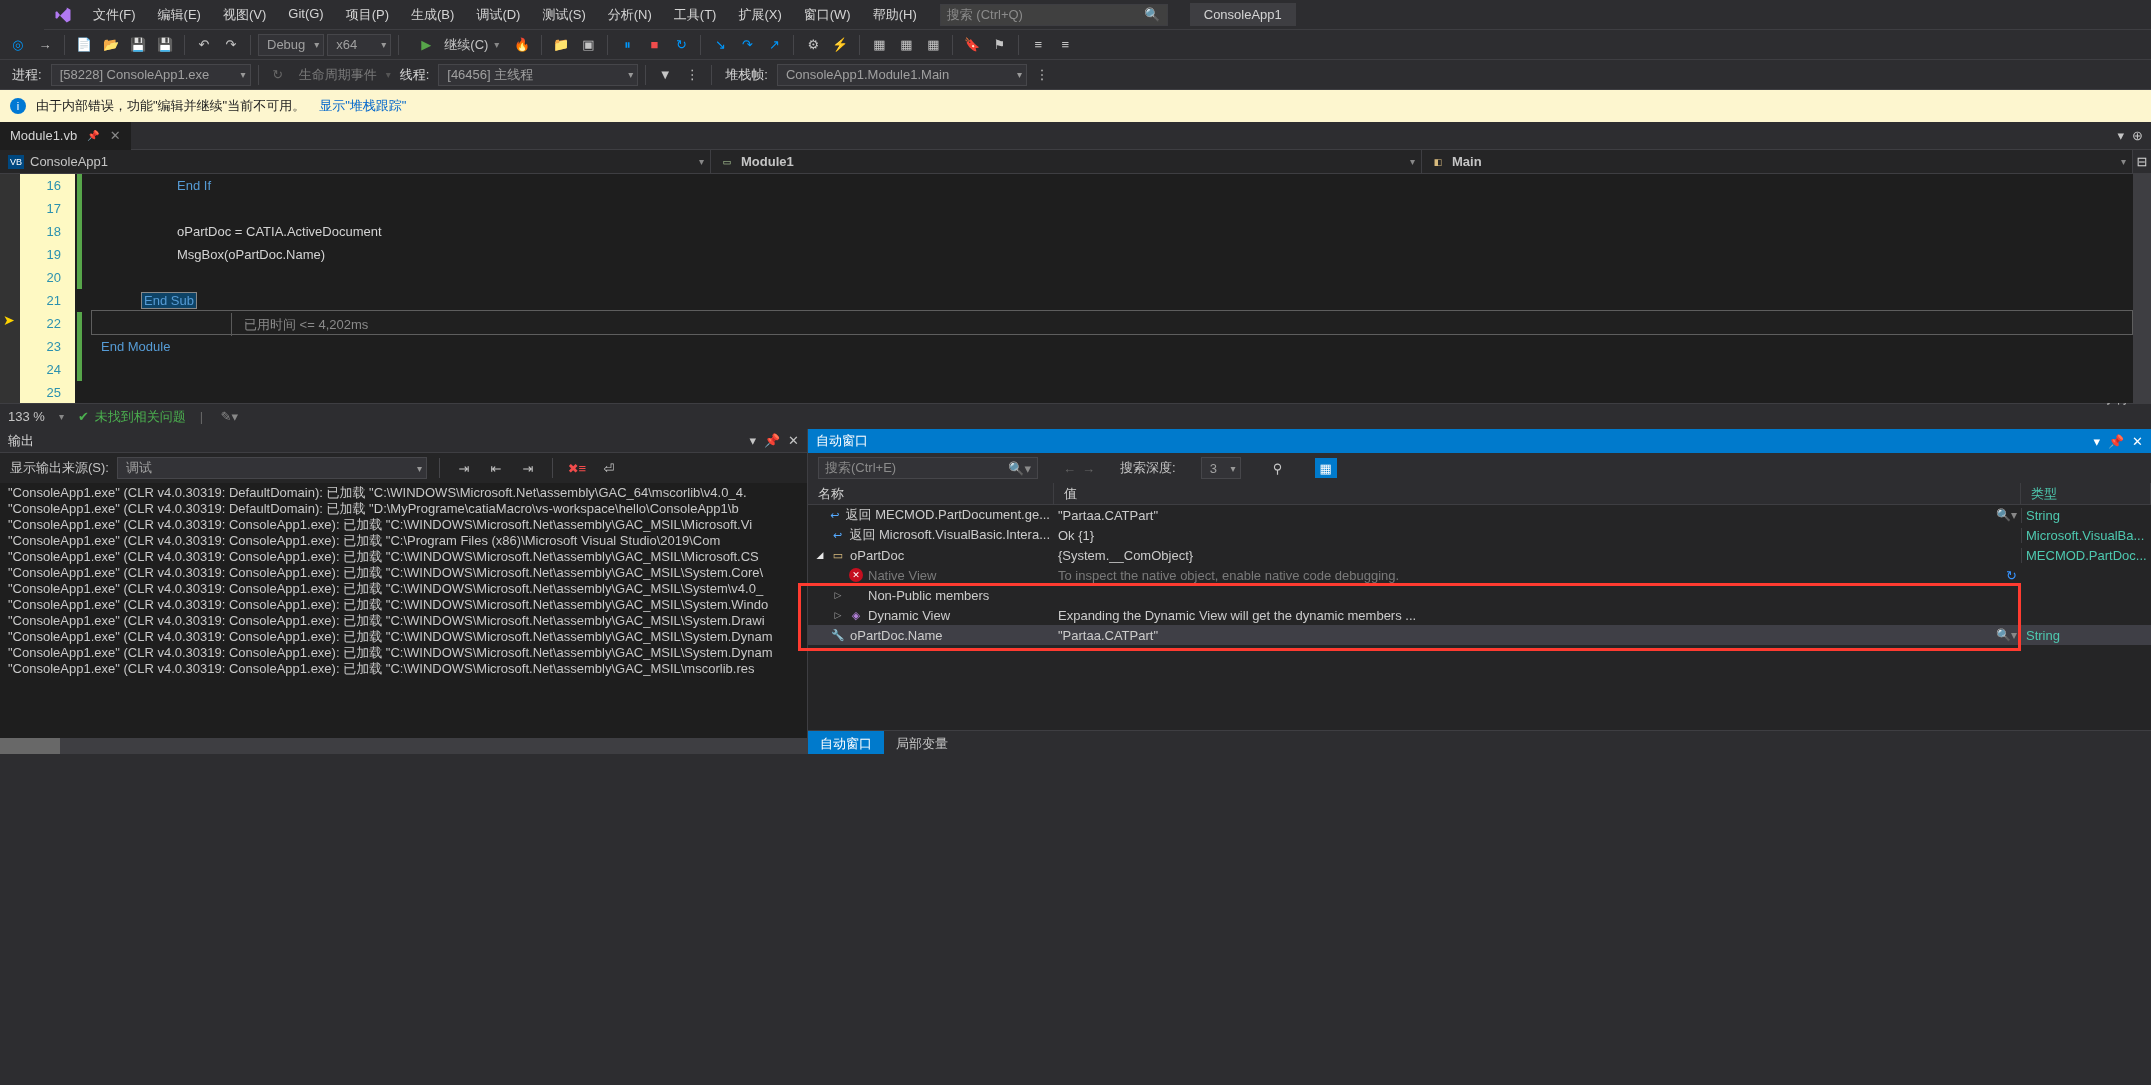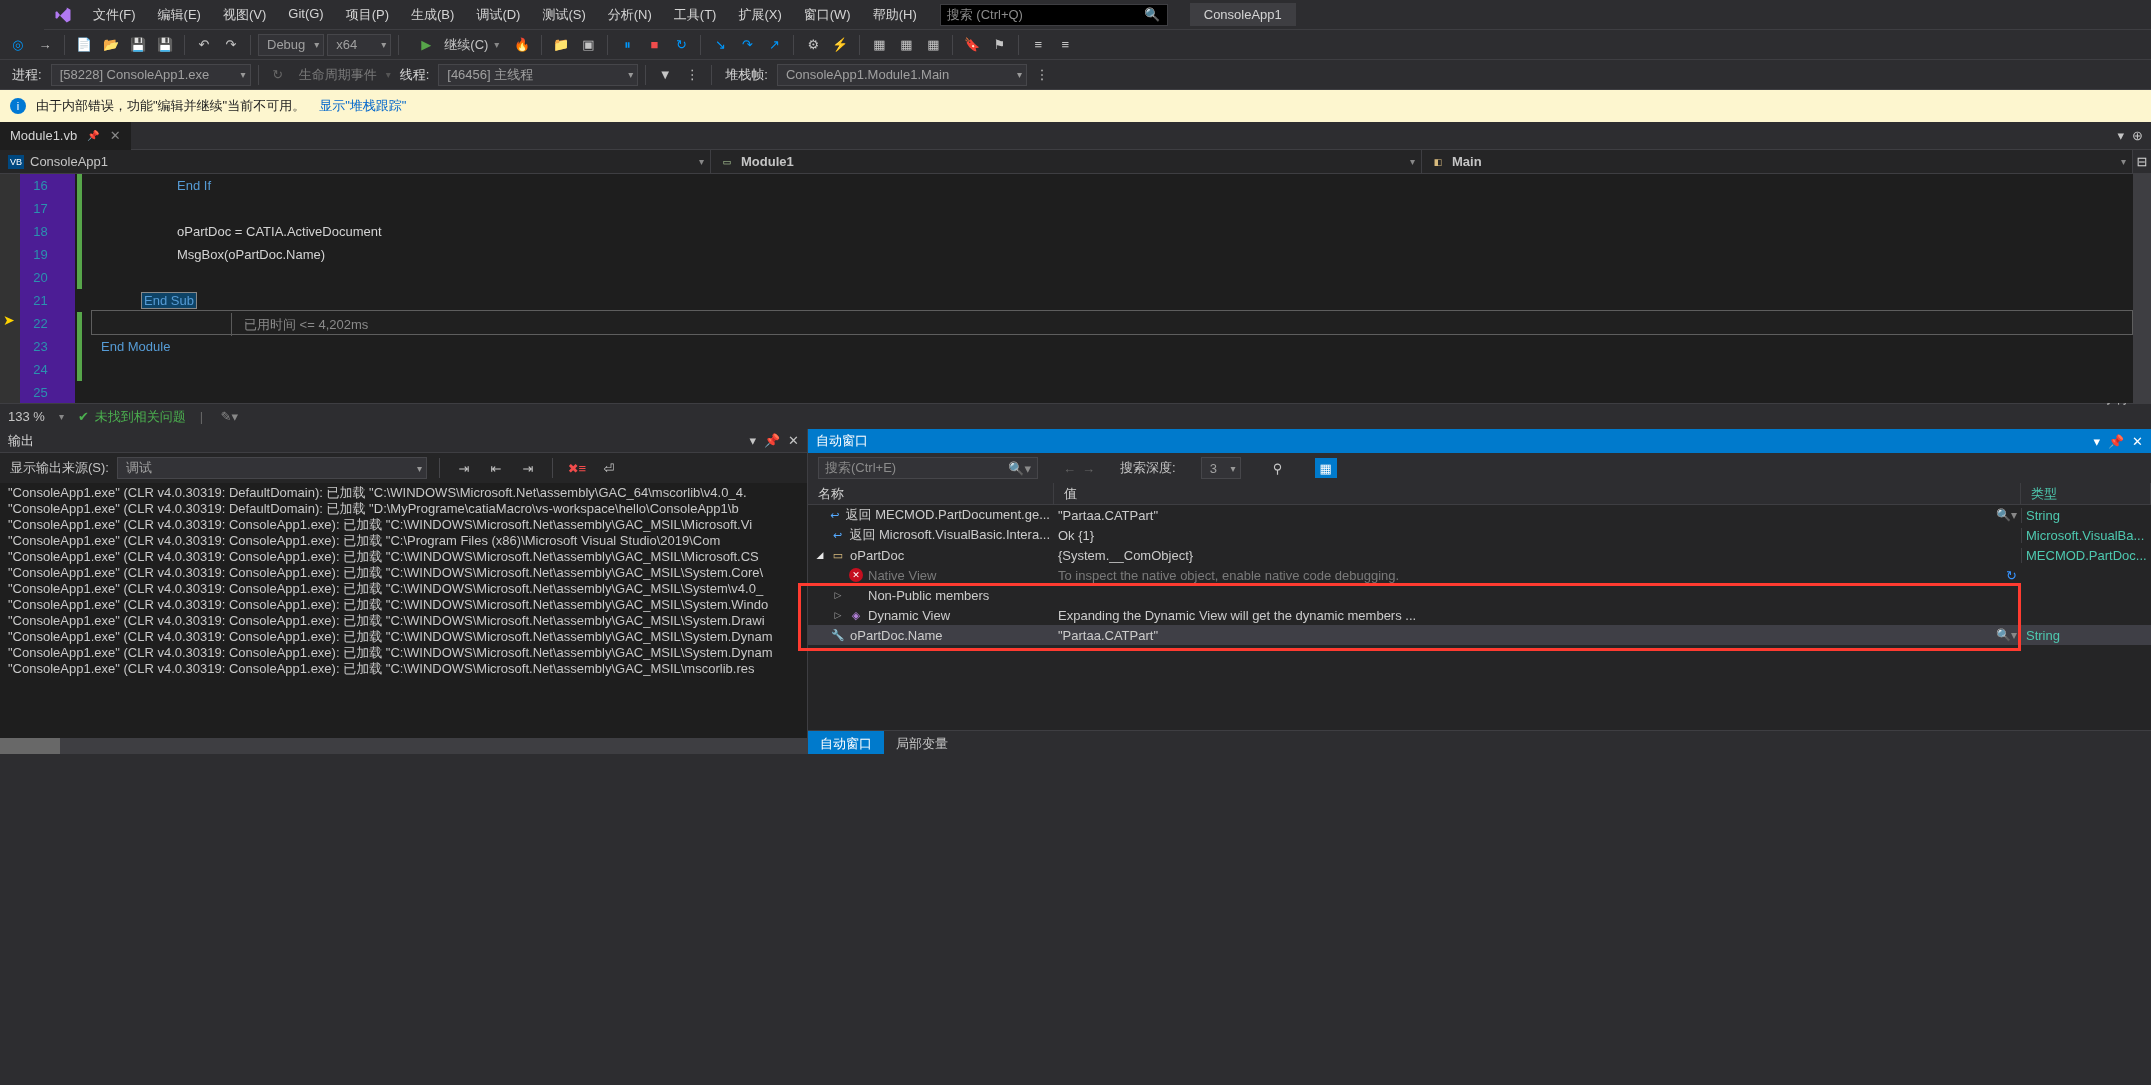--- a/index.html
+++ b/index.html
@@ -3,21 +3,21 @@
 <meta charset="utf-8">
 <style>
   * { margin:0; padding:0; box-sizing:border-box; font-family:"Microsoft YaHei","Segoe UI",sans-serif; font-size:13px; }
   body { background:#2d2d30; color:#d4d4d4; overflow:hidden; user-select:none; }
 
   
   .menubar { display:flex; align-items:center; background:#2d2d30; height:30px; padding:0 6px; border-bottom:1px solid #3e3e42;margin-left:44px; }
   .vs-logo { width:22px; height:22px; margin:0 8px 0 2px; display:flex; align-items:center; justify-content:center; }
   .vs-logo svg { width:18px; height:18px; }
   .menubar-item { padding:5px 11px; color:#d4d4d4; }
-  .searchbox { margin-left:12px; width:228px; height:22px; background:#000000; border:1px solid #3e3e42; display:flex; align-items:center; padding:0 6px; color:#8b8b8b;justify-content:space-between; }
+  .searchbox { margin-left:12px; width:228px; height:22px; background:#404040; border:1px solid #3e3e42; display:flex; align-items:center; padding:0 6px; color:#8b8b8b;justify-content:space-between; }
   .searchbox .mag { margin-left:auto; color:#d4d4d4; }
   .solution-name { margin-left:22px; padding:4px 14px; background:#3e3e42; color:#d4d4d4; }
 
   
   .toolbar { display:flex; align-items:center; background:#2d2d30; height:30px; padding:0 6px; border-bottom:1px solid #3e3e42; gap:3px; }
   .tb-btn { width:24px; height:24px; display:flex; align-items:center; justify-content:center; color:#c5c5c5; }
   .tb-btn.blue { color:#0097fb; }
   .tb-btn.green { color:#57a64a; }
   .tb-btn.orange { color:#ce9178; }
   .tb-btn.yellow { color:#dcdcaa; }
@@ -46,21 +46,21 @@
   .nav-combo::after { content:"▾"; position:absolute; right:6px; font-size:10px; color:#888; }
   .nav-badge { display:inline-flex; width:16px; height:14px; align-items:center; justify-content:center; font-size:9px; }
   .nav-badge.vb { background:#004880; color:#fff; }
   .nav-badge.mod { color:#b8d7a3; }
   .nav-badge.meth { color:#d7ba7d; }
 
   
   .editor { display:flex; background:#1e1e1e; height:229px; position:relative; font-family:Consolas,monospace; }
   .gutter-arrow { width:20px; background:#333333; position:relative; }
   .gutter-arrow .arrow { position:absolute; color:#ffd400; font-size:14px; }
-  .lineno-col { width:55px; text-align:center; padding-right:14px; color:#2b91af; font-size:16px; line-height:23px; background:#4c1d95; font-family:Consolas,monospace; }
+  .lineno-col { width:55px; text-align:right; padding-right:14px; color:#2b91af; font-size:16px; line-height:23px; background:#fef9c3; font-family:Consolas,monospace; }
   .mark-col { width:16px; background:#1e1e1e; }
   .mark-col .bar { width:5px; margin-left:2px; background:#57a64a; }
   .code-col { flex:1; position:relative; font-size:16px; line-height:23px; font-family:Consolas,monospace; }
   .code-line { height:23px; white-space:pre; padding-left:10px; }
   .kw { color:#569cd6;margin-top:23px; }
   .num { color:#b5cea8; }
   .type { color:#4ec9b0; }
   .time-box { position:absolute; color:#8a8a8a; font-size:13px; border-left:1px solid #5a5a5a; padding-left:12px; }
   .exec-line { position:absolute; left:0; right:0; background:#202020; height:25px; border:1px solid #5e5e5e; }
 

